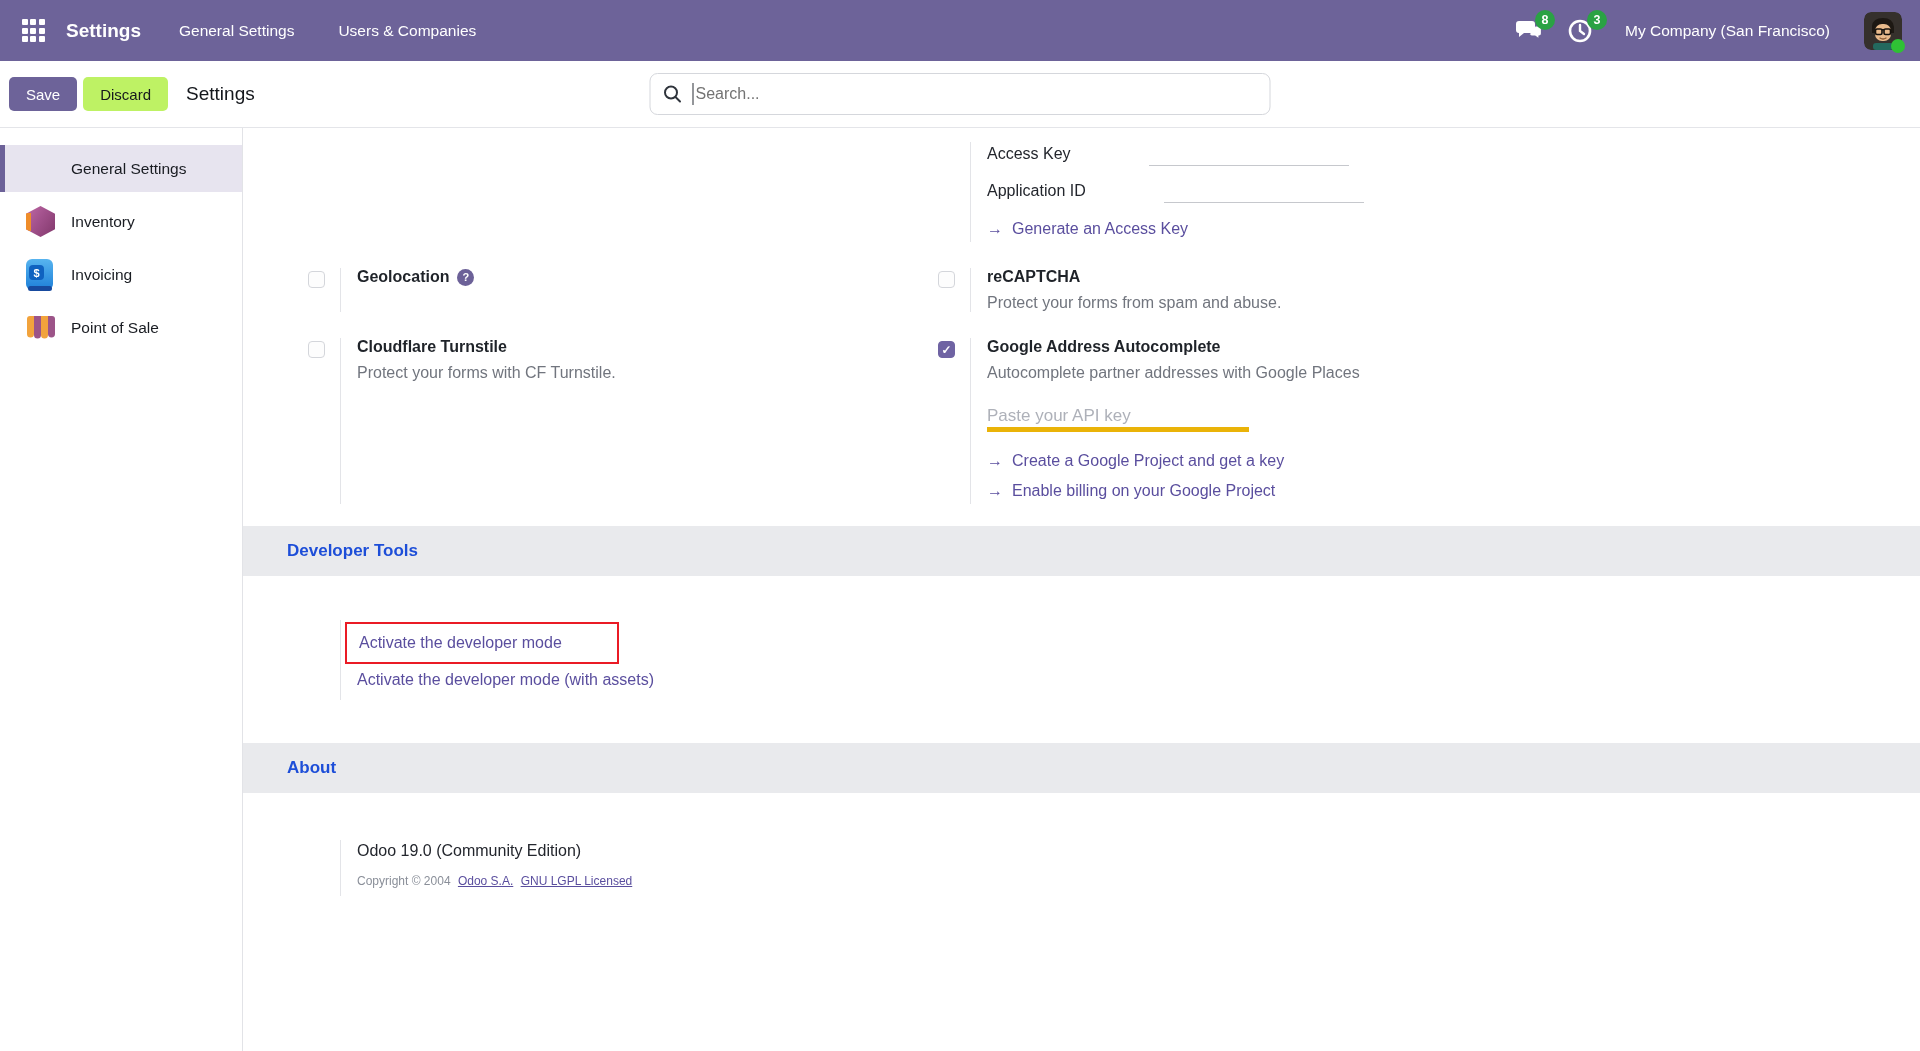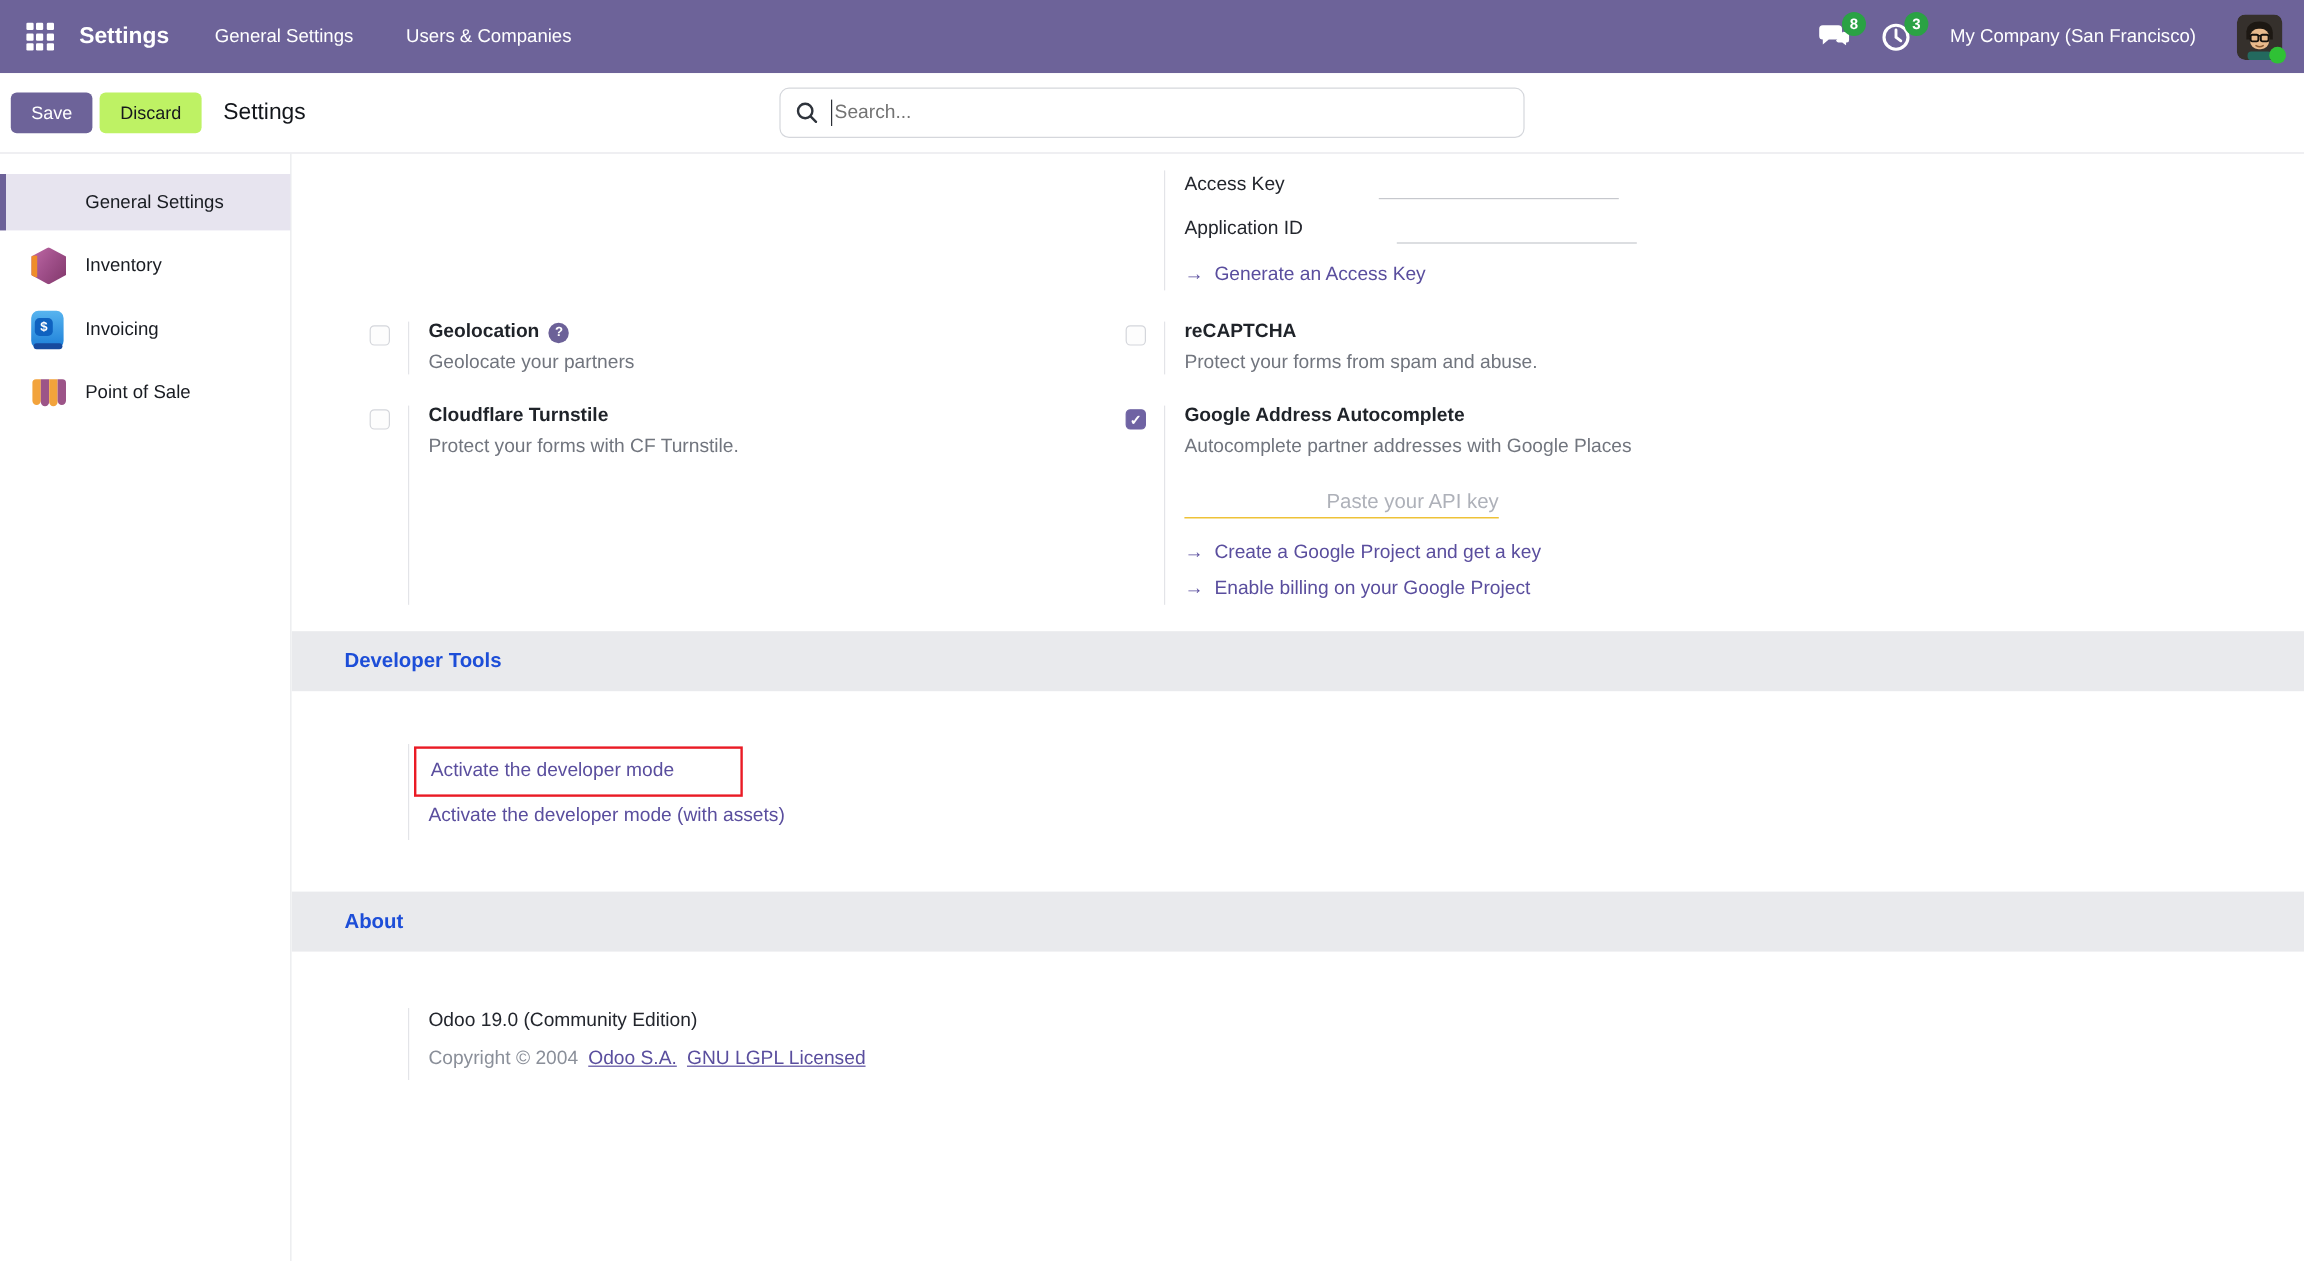--- a/index.html
+++ b/index.html
@@ -56,42 +56,42 @@
   .right-pane { border-left:1px solid #e3e4e8; padding-left:16px; flex:1; }
   .checkbox { width:17px; height:17px; margin-left:8px; border:1.5px solid #d4d6db; border-radius:4px; background:#fdfdfd; cursor:pointer; }
   .checkbox.checked { background:#6f63a3; border-color:#6f63a3; color:#fff; font-size:12px; font-weight:700; display:flex; align-items:center; justify-content:center; line-height:1; }
   .setting-title { font-size:16px; font-weight:600; color:#1f2329; display:flex; align-items:center; gap:8px; }
   .setting-desc { font-size:16px; color:#71757e; margin-top:8px; }
   .help-badge { width:17px; height:17px; border-radius:50%; background:#6c6198; color:#fff; font-size:11px; font-weight:700; display:inline-flex; align-items:center; justify-content:center; cursor:pointer; }
 
   .field-row { display:flex; align-items:flex-end; margin-bottom:13px; }
   .field-label { font-size:16px; color:#23262d; margin-right:78px; line-height:24px; }
   .field-input { width:200px; border:none; border-bottom:1px solid #c6c8cd; height:24px; font-size:15px; font-family:inherit; outline:none; }
-  .api-input { width:262px; border:none; border-bottom:1px solid #eab308; height:28px; font-size:17px; font-family:inherit; color:#23262d; outline:none; margin-top:22px; display:block;text-align:right; }
+  .api-input { width:262px; border:none; border-bottom:5px solid #eab308; height:28px; font-size:17px; font-family:inherit; color:#23262d; outline:none; margin-top:22px; display:block; }
   .api-input::placeholder { color:#aeb1b9; }
   .field-input::placeholder { color:#aeb1b9; }
 
   .o-link { color:#5a4e9e; font-size:16px; cursor:pointer; display:flex; align-items:center; gap:9px; line-height:26px; width:fit-content; }
   .o-link .arrow { font-weight:600; }
   .link-stack { margin-top:16px; display:flex; flex-direction:column; gap:4px; }
 
   .section-band { background:#e9eaed; height:50px; display:flex; align-items:center; padding-left:44px; }
   .section-band .band-title { font-size:17px; font-weight:600; color:#1d4ed8; }
   .band-dev { margin-top:22px; }
   .band-about { margin-top:43px; }
 
   .dev-block { margin:44px 0 0 57px; width:630px; }
   .dev-block .right-pane { padding-top:2px; padding-bottom:6px; }
   .dev-link { color:#5a4e9e; font-size:16px; line-height:28px; cursor:pointer; display:block; width:fit-content; }
   .red-box { border:2px solid #ea1b25; margin-left:-12px; padding:5px 55px 5px 12px; width:fit-content; margin-bottom:2px; }
 
   .about-block { margin:47px 0 0 57px; width:630px; }
   .about-block .right-pane { padding-top:2px; padding-bottom:8px; }
   .about-version { font-size:16px; color:#23262d; }
-  .about-copy { font-size:16px; color:#8a8f99; margin-top:14px; }
+  .about-copy { font-size:12px; color:#8a8f99; margin-top:14px; }
   .about-copy a { color:#5a4e9e; text-decoration:underline; cursor:pointer; margin-left:4px; }
 </style>
 </head>
 <body>
 
 <div class="navbar">
   <div class="apps-btn">
     <div class="grid-icon">
         <span></span>
         <span></span>
@@ -217,21 +217,20 @@
 
       <div class="setting-box">
         <div class="left-pane">
             <div class="checkbox"></div>
           </div>
         <div class="right-pane">
           <div class="setting-title">
             <span>Geolocation</span>
             <span class="help-badge">?</span>
           </div>
-          <div class="setting-desc">Geolocate your partners</div>
         </div>
       </div>
 
       <div class="setting-box">
         <div class="left-pane">
             <div class="checkbox"></div>
           </div>
         <div class="right-pane">
           <div class="setting-title">
               <span>reCAPTCHA</span>

